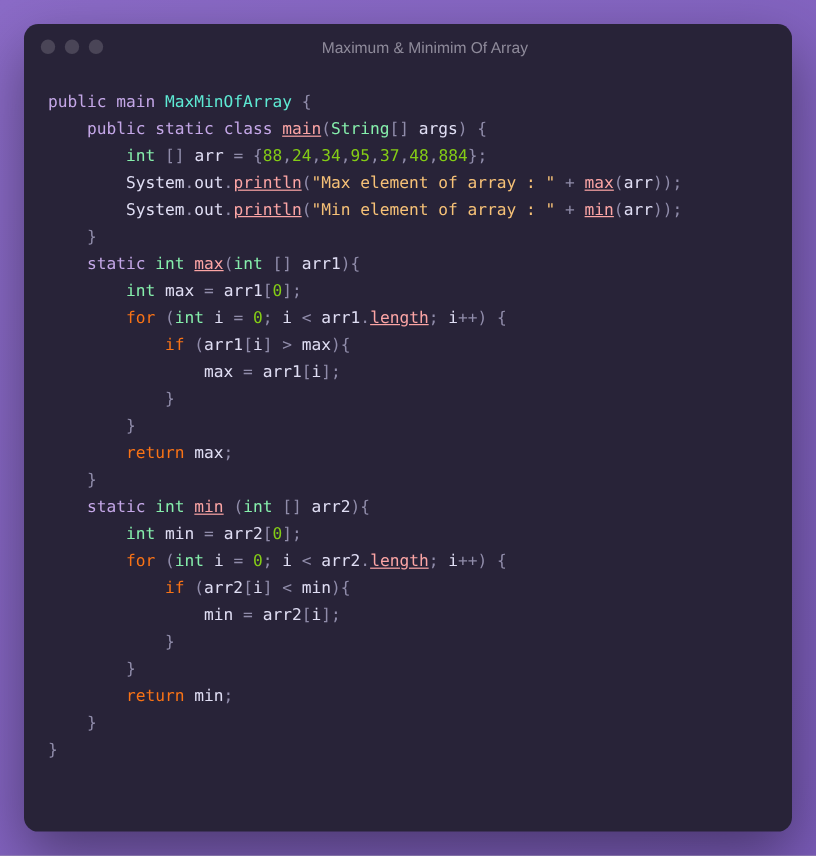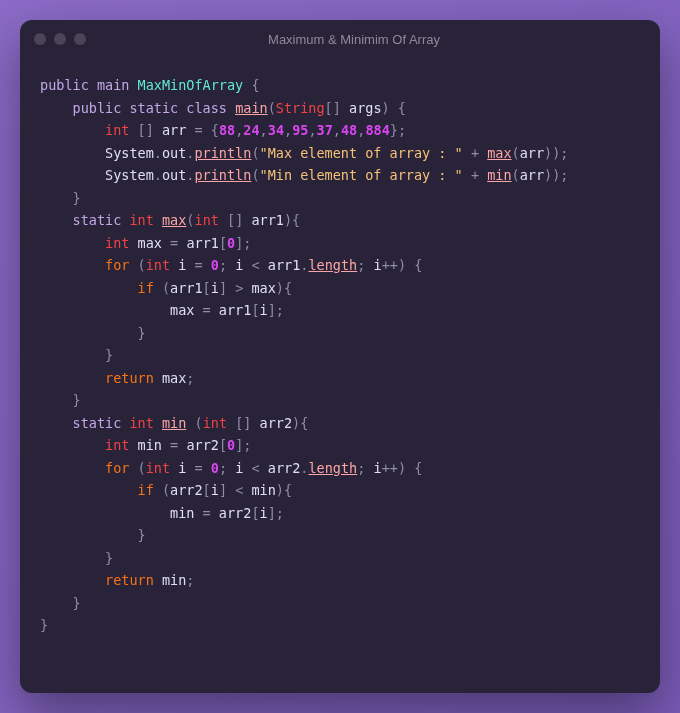--- a/index.html
+++ b/index.html
@@ -52,25 +52,25 @@
   .code {
     padding: 16px 20px 20px 20px;
     font-size: 13.5px;
     line-height: 22.5px;
     white-space: pre;
     color: #e0def4;
     overflow: hidden;
   }
   .kw-decl { color: #c4a7e7; }  
   .kw-ctrl { color: #f97316; }  
-  .type { color: #ef4444; text-align: right; }     
+  .type { color: #86efac; text-align: right; }     
   .classname { color: #5eead4; margin-top: 31px; }
   .method { color: #fca5a5; text-decoration: underline; }   
   .ident { color: #e0def4; text-align: right; }    
-  .num { color: #d946ef; font-weight: bold; }      
+  .num { color: #84cc16; }      
   .str { color: #f6c177; }      
   .punc { color: #908caa; }     
   .op { color: #908caa; }       
 </style>
 </head>
 <body>
 
 <div class="window">
   <div class="titlebar">
     <div class="traffic-lights">

